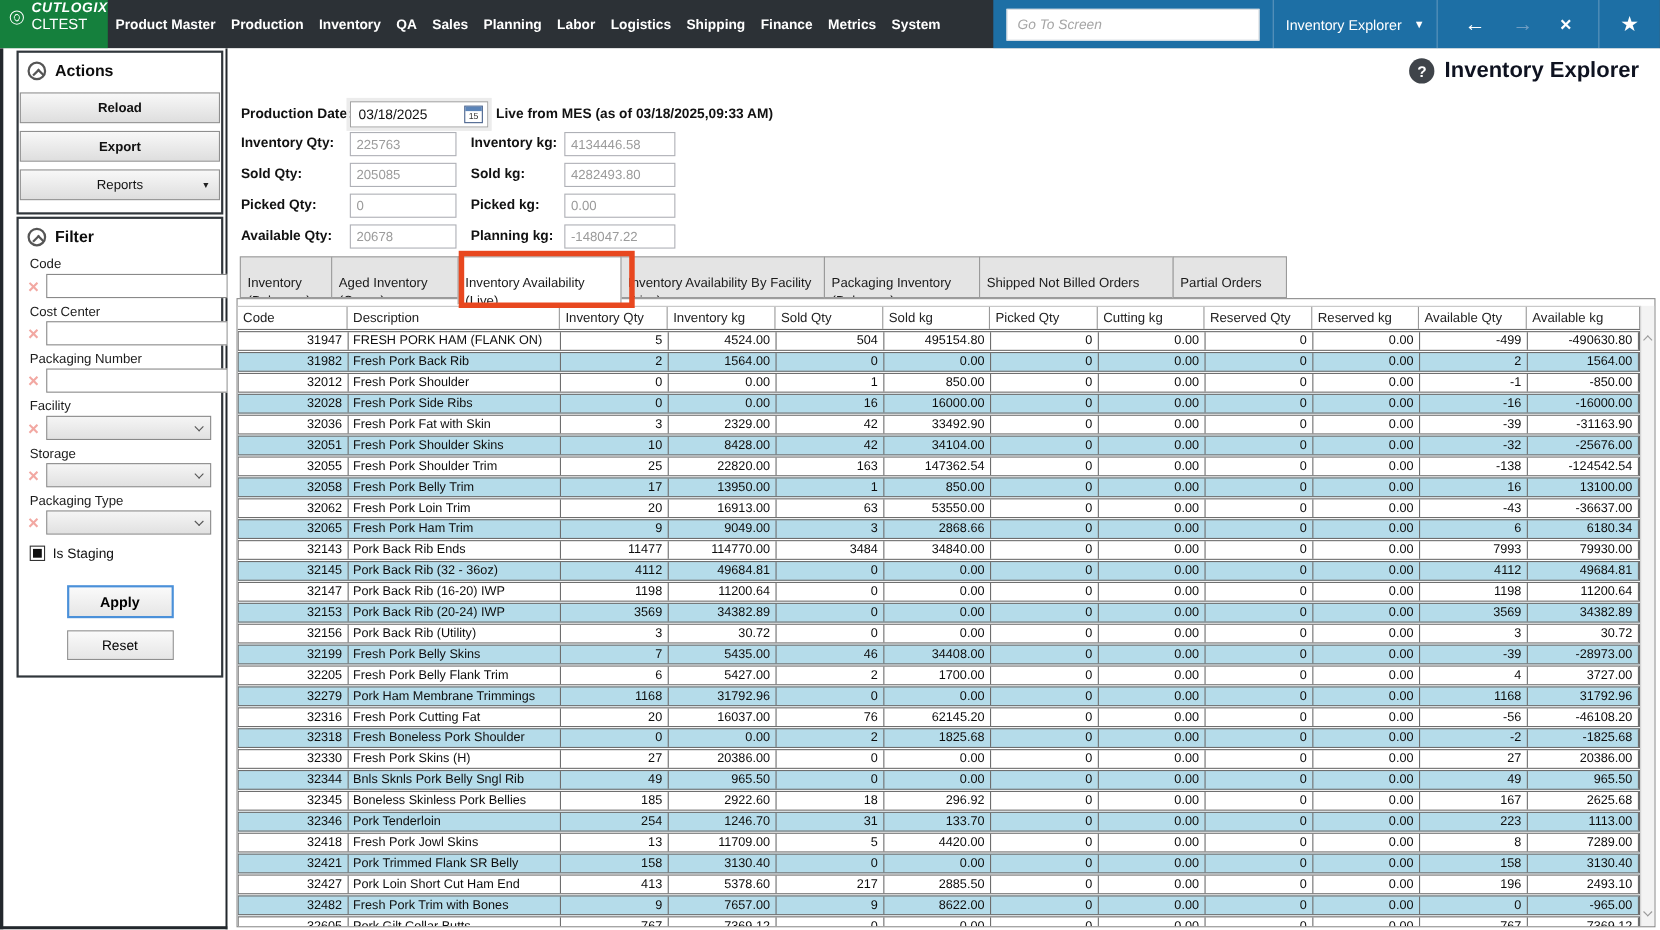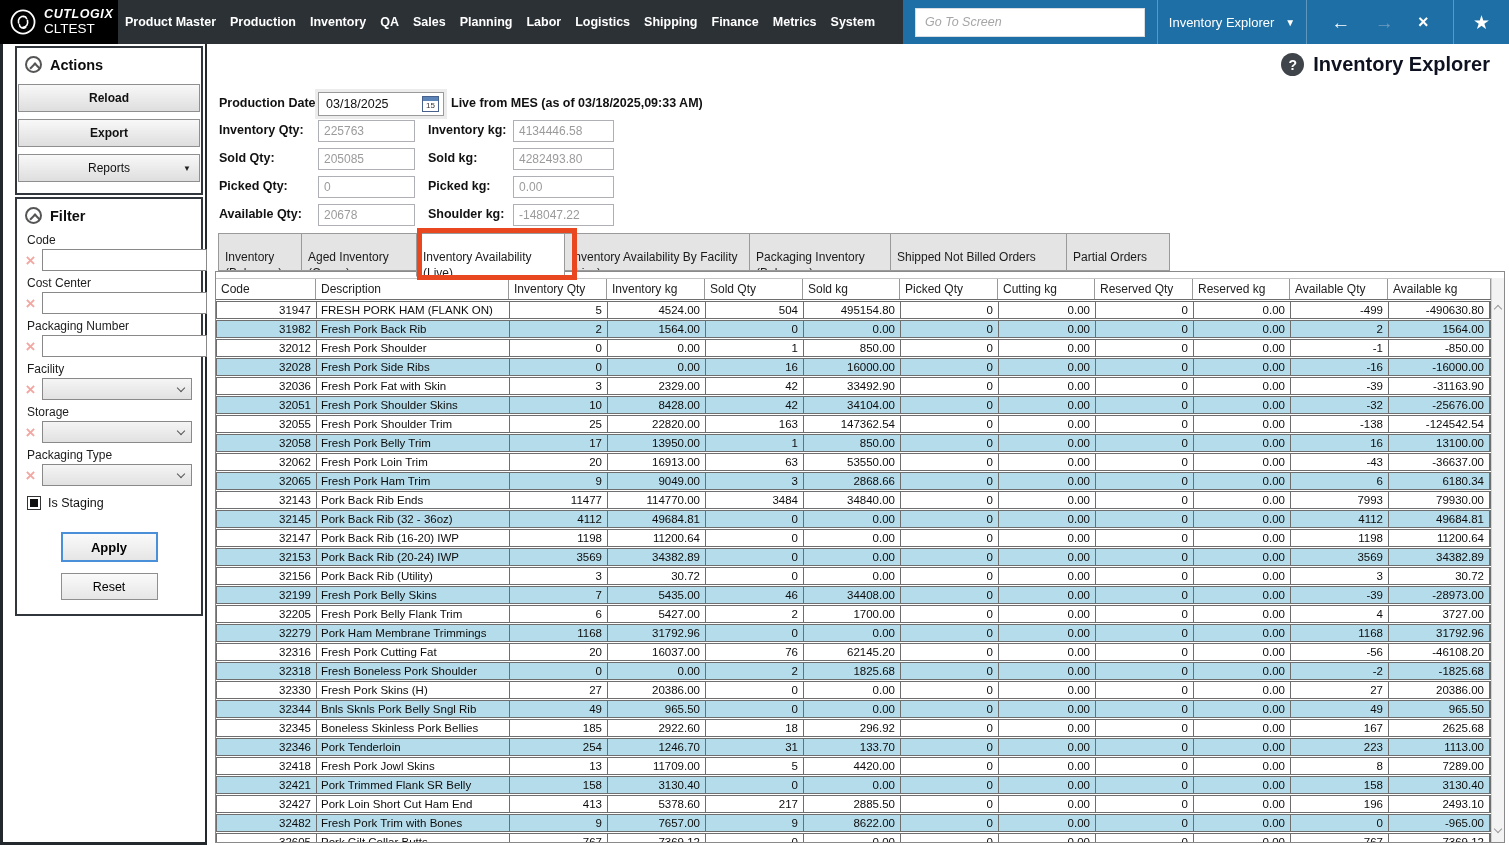--- a/index.html
+++ b/index.html
@@ -2,21 +2,21 @@
 <html><head>
 <meta charset="utf-8">
 <style>
   *{box-sizing:border-box}
   html,body{margin:0;padding:0}
   body{width:1509px;height:845px;position:relative;overflow:hidden;background:#fff;
        font-family:"Liberation Sans",sans-serif;-webkit-font-smoothing:antialiased}
 
   
   .topbar{position:absolute;left:0;top:0;width:1509px;height:44px;background:#2c3136;display:flex}
-  .brand{width:118px;height:44px;background:#000000;display:flex;align-items:center;gap:5px;padding-left:7px;flex:none}
+  .brand{width:98px;height:44px;background:#15803d;display:flex;gap:5px;padding-left:7px;flex:none}
   .brand-text{display:flex;flex-direction:column;color:#fff;line-height:1.15}
   .brand-name{font-weight:bold;font-style:italic;font-size:12.5px;letter-spacing:.6px}
   .brand-env{font-size:13.5px}
   .menu-wrap{width:785px;overflow:hidden;display:flex;align-items:center}
   .menu{display:flex;align-items:center;height:44px;color:#fff;font-weight:bold;font-size:12.5px;white-space:nowrap}
   .menu-item{padding:0 7px;cursor:default}
   .blue{position:absolute;left:903px;top:0;width:606px;height:44px;background:#1d6fa5;display:flex;align-items:center}
   .goto{margin-left:12px;width:230px;height:29px;border:1px solid #d7dde2;background:#fff;
         font-style:italic;font-size:12.5px;padding:0 9px;color:#333;font-family:inherit}
   .goto::placeholder{color:#a6a6a6;font-style:italic}
@@ -256,21 +256,21 @@
       </div>
       <div class="stat-row" style="top: 132px;">
         <span class="sl sl1">Picked Qty:</span>
         <div class="sv sv1">0</div>
         <span class="sl sl2">Picked kg:</span>
         <div class="sv sv2">0.00</div>
       </div>
       <div class="stat-row" style="top: 160px;">
         <span class="sl sl1">Available Qty:</span>
         <div class="sv sv1">20678</div>
-        <span class="sl sl2">Shoulder kg:</span>
+        <span class="sl sl2">Planning kg:</span>
         <div class="sv sv2">-148047.22</div>
       </div>
     </div>
 
   <div class="tab-bar">
       <div class="tab" style="width: 84px;">Inventory (Balances)</div>
       <div class="tab" style="width: 116px;">Aged Inventory (Cases)</div>
       <div class="tab active" style="width: 149px;">Inventory Availability (Live)</div>
       <div class="tab" style="width: 186px;">Inventory Availability By Facility (Live)</div>
       <div class="tab" style="width: 142px;">Packaging Inventory (Balances)</div>

